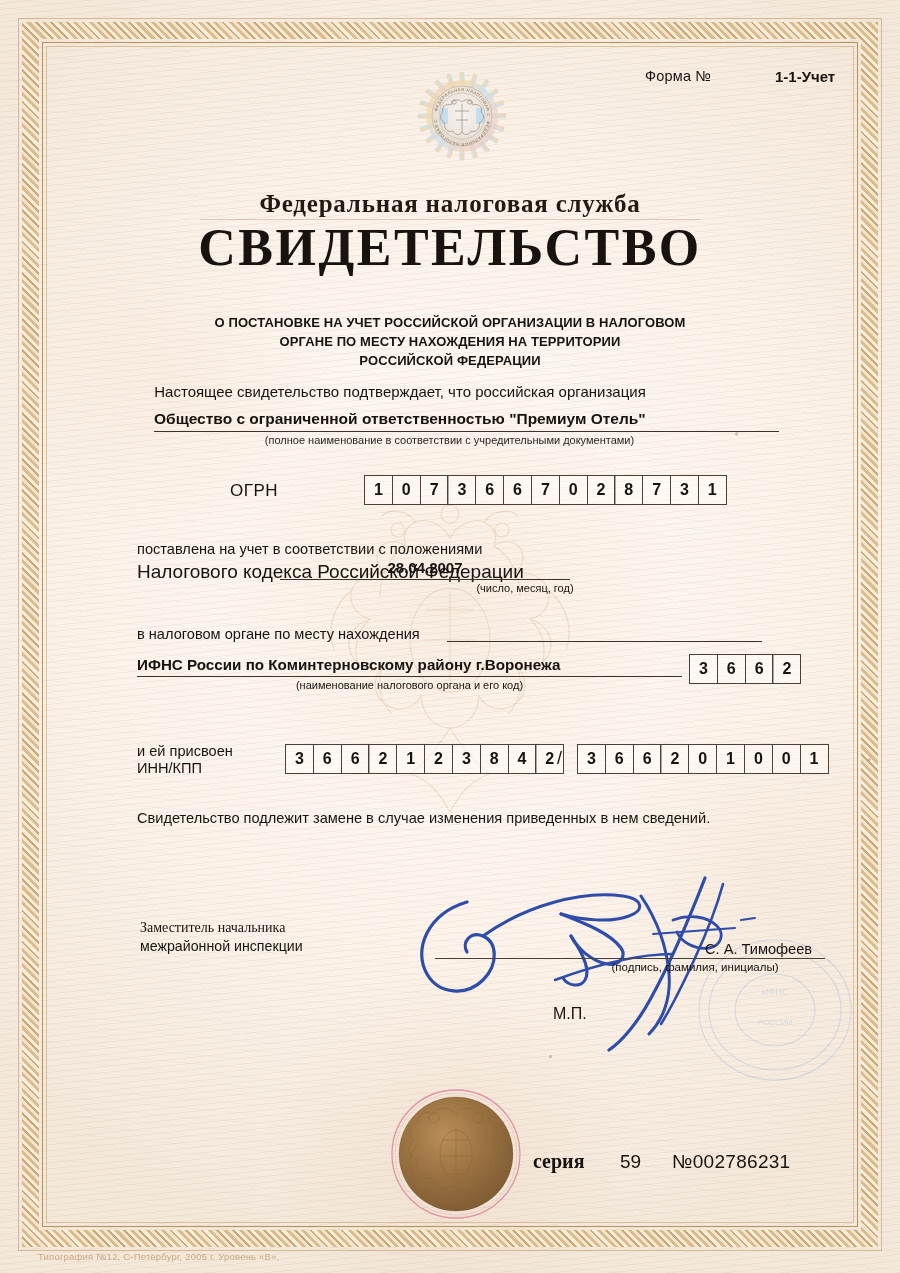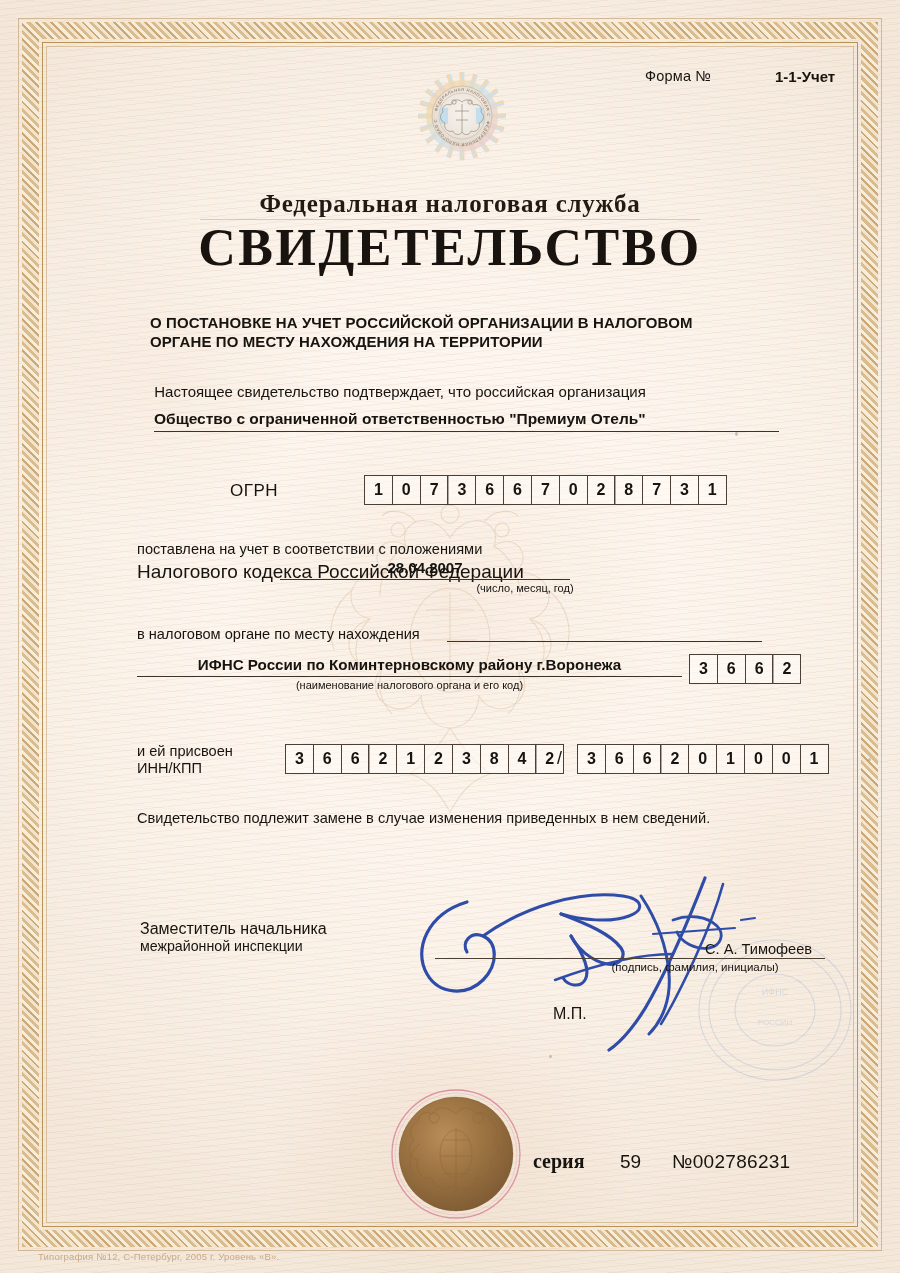--- a/index.html
+++ b/index.html
@@ -147,21 +147,22 @@
     text-align: center;
     font-family: "Liberation Serif", serif;
     font-weight: bold;
     font-size: 52px;
     letter-spacing: 2.5px;
     color: #191310;
   }
 
   .subtitle {
     top: 313px; left: 150px; width: 600px;
-    font-size: 15px;
+    text-align: center;
+    font-size: 13px;
     font-weight: bold;
     line-height: 19px;
     letter-spacing: .1px;
   }
 
   .confirm-line {
     top: 383px; left: 0; width: 800px;
     text-align: center;
     font-size: 15px;
   }
@@ -221,21 +222,20 @@
 
   
   .place-label { top: 626px; left: 137px; font-size: 14.6px; }
   .place-rule {
     top: 641px; left: 447px; width: 315px;
     height: 1.4px; background: #3b332a;
   }
 
   .authority {
     top: 656px; left: 137px; width: 545px;
-    text-align: center;
     font-size: 15.2px;
     font-weight: bold;
     padding-bottom: 3px;
     border-bottom: 1.4px solid #3b332a;
   }
   .authority-caption {
     top: 679px; left: 137px; width: 545px;
     text-align: center;
     font-size: 11px;
   }
@@ -250,21 +250,21 @@
     font-size: 18px;
   }
   .kpp-boxes { top: 744px; left: 577px; }
 
   .replace-note {
     top: 810px; left: 137px;
     font-size: 14.6px;
   }
 
   
-  .sign-role1 { top: 920px; left: 140px; font-size: 16px; }
+  .sign-role1 { top: 920px; left: 140px; font-size: 14px; font-family: Liberation Serif, serif; }
   .sign-role2 { top: 938px; left: 140px; font-size: 14.2px; }
   .sign-rule {
     top: 958px; left: 435px; width: 390px;
     height: 1.2px; background: #4a3f34;
   }
   .sign-name {
     top: 941px; left: 705px;
     font-size: 14.6px;
   }
   .sign-caption {
@@ -439,25 +439,27 @@
       </g>
     </svg>
 
     <div class="abs rule-under-fts"></div>
     <div class="abs fts-title">Федеральная налоговая служба</div>
     <div class="abs main-title">СВИДЕТЕЛЬСТВО</div>
 
     <div class="abs subtitle">
       <div>О ПОСТАНОВКЕ НА УЧЕТ РОССИЙСКОЙ ОРГАНИЗАЦИИ В НАЛОГОВОМ</div>
       <div>ОРГАНЕ ПО МЕСТУ НАХОЖДЕНИЯ НА ТЕРРИТОРИИ</div>
+      <div>РОССИЙСКОЙ ФЕДЕРАЦИИ</div>
     </div>
 
     <div class="abs confirm-line">Настоящее свидетельство подтверждает, что российская организация</div>
 
     <div class="abs org-name">Общество с ограниченной ответственностью "Премиум Отель"</div>
+    <div class="abs org-caption">(полное наименование в соответствии с учредительными документами)</div>
 
     <div class="abs ogrn-label">ОГРН</div>
     <div class="abs ogrn-boxes boxrow">
         <div class="cell">1</div>
         <div class="cell">0</div>
         <div class="cell">7</div>
         <div class="cell">3</div>
         <div class="cell">6</div>
         <div class="cell">6</div>
         <div class="cell">7</div>

